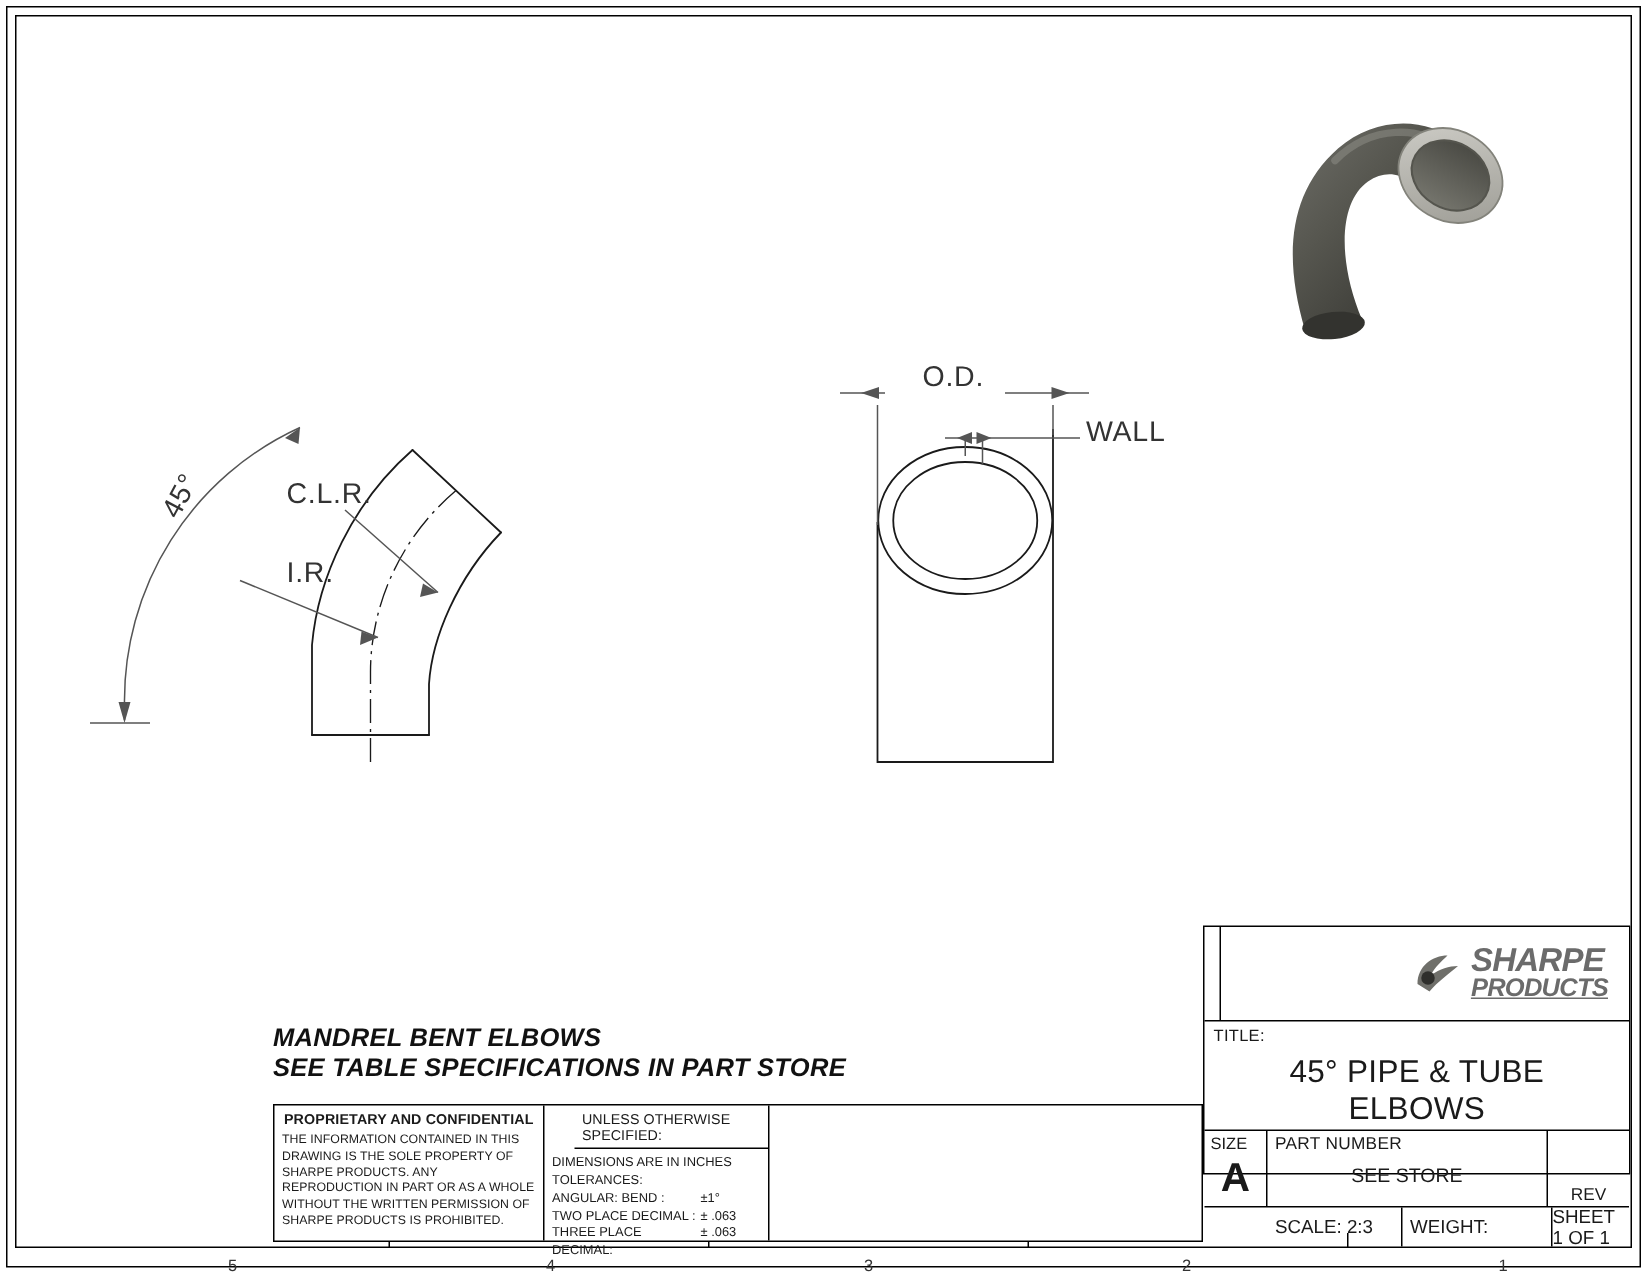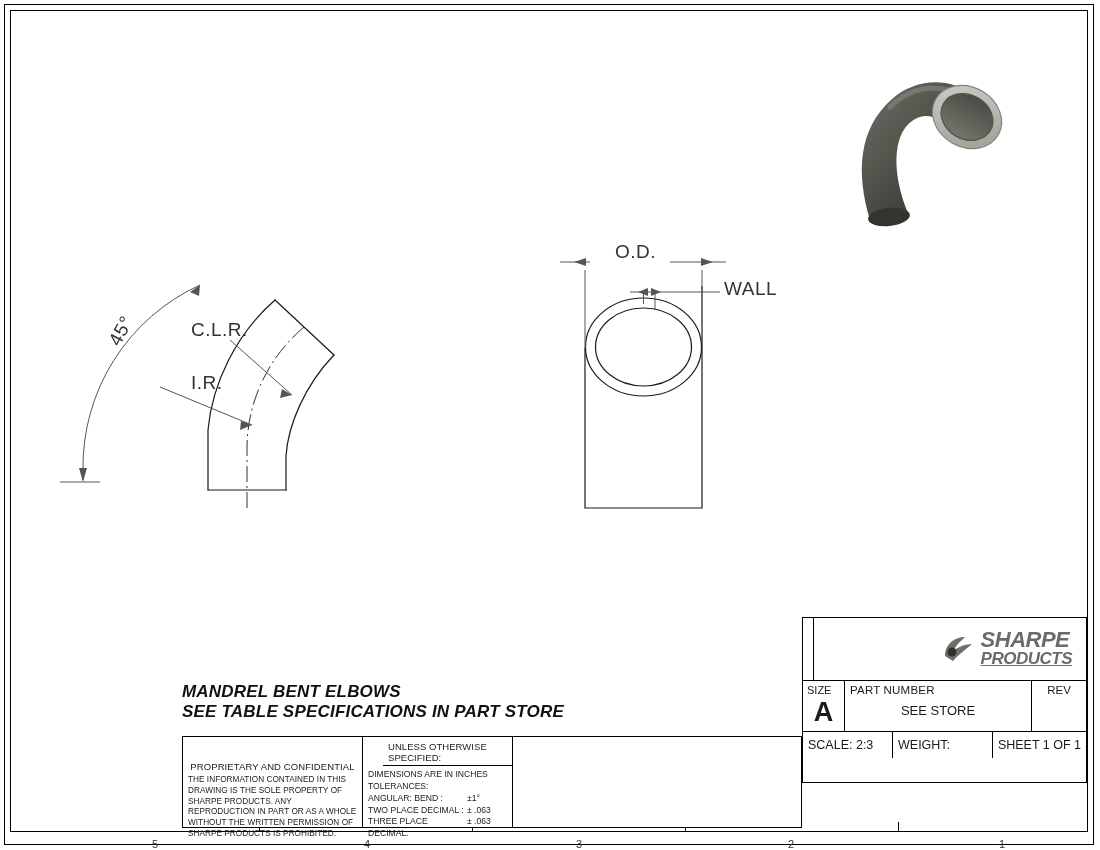--- a/index.html
+++ b/index.html
@@ -53,23 +53,22 @@
     position:absolute; left:182px; top:736px; width:620px; height:92px;
     border:1px solid #000; box-sizing:border-box; display:flex;
     background:#fff;
   }
   .spec-col { box-sizing:border-box; height:100%; position:relative; }
   .c1 { width:180px; border-right:1px solid #000; padding:4px 5px 0 5px; }
   .c2 { width:150px; border-right:1px solid #000; padding:0; }
   .c3 { flex:1; padding:0; }
 
   .c1-title {
-    font-size:9.5px; font-weight:normal; text-align:center; letter-spacing:.1px;
+    font-size:9.5px; font-weight:bold; text-align:center; letter-spacing:.1px;
     margin-bottom:3px;
-    margin-top:20px;
   }
   .c1-body { font-size:8.2px; line-height:1.32; letter-spacing:.05px; }
 
   .c2-head {
     font-size:9.5px; padding:4px 5px 2px 5px; letter-spacing:.05px;
     border-bottom:1px solid #000;
     margin-left:20px;
   }
   .c2-body { padding:3px 5px 0 5px; font-size:8.6px; line-height:1.38; }
   .tol-row { display:flex; }
@@ -115,24 +114,24 @@
     width:42px; border-right:1px solid #000; box-sizing:border-box; position:relative;
   }
   .tb-size-lbl { position:absolute; left:4px; top:3px; font-size:11px; }
   .tb-size-val {
     position:absolute; left:0; right:0; top:16px; text-align:center;
     font-size:27px; font-weight:bold;
   }
   .tb-pn { flex:1; border-right:1px solid #000; box-sizing:border-box; position:relative; }
   .tb-pn-lbl { position:absolute; left:5px; top:3px; font-size:11.5px; letter-spacing:.2px; }
   .tb-pn-val { position:absolute; left:0; right:0; top:22px; text-align:center; font-size:13px; }
-  .tb-rev { width:54px; box-sizing:border-box; position:relative; }
+  .tb-rev { width:54px; box-sizing:border-box; position:relative;margin-top:34px; }
   .tb-rev-lbl { position:absolute; left:0; right:0; top:3px; text-align:center; font-size:11.5px; }
 
-  .tb-last-row { height:26px; display:flex; align-items:flex-start; }
+  .tb-last-row { height:26px; display:flex; align-items:flex-start;padding-left:42px; }
   .tb-scale { width:90px; border-right:1px solid #000; height:100%; display:flex; align-items:center; padding-left:5px; box-sizing:border-box; font-size:12.5px; }
   .tb-weight { width:100px; border-right:1px solid #000; height:100%; display:flex; align-items:center; padding-left:5px; box-sizing:border-box; font-size:12.5px; }
   .tb-sheet { flex:1; height:100%; display:flex; align-items:center; justify-content:center; font-size:12.5px; }
 </style>
 </head>
 <body>
 
 <div id="sheet">
 
   <div class="frame-outer"></div>
@@ -301,20 +300,27 @@
             <circle cx="11" cy="20" r="4.5" fill="#2f2f2c"></circle>
           </svg>
           <div class="logo-text">
             <div class="logo-l1">SHARPE</div>
             <div class="logo-l2">PRODUCTS</div>
           </div>
         </div>
       </div>
     </div>
 
+    <div class="tb-title-row">
+      <div class="tb-title-lbl">TITLE:</div>
+      <div class="tb-title-val">
+        <div>45° PIPE &amp; TUBE</div>
+        <div>ELBOWS</div>
+      </div>
+    </div>
 
     <div class="tb-pn-row">
       <div class="tb-size">
         <div class="tb-size-lbl">SIZE</div>
         <div class="tb-size-val">A</div>
       </div>
       <div class="tb-pn">
         <div class="tb-pn-lbl">PART NUMBER</div>
         <div class="tb-pn-val">SEE STORE</div>
       </div>

